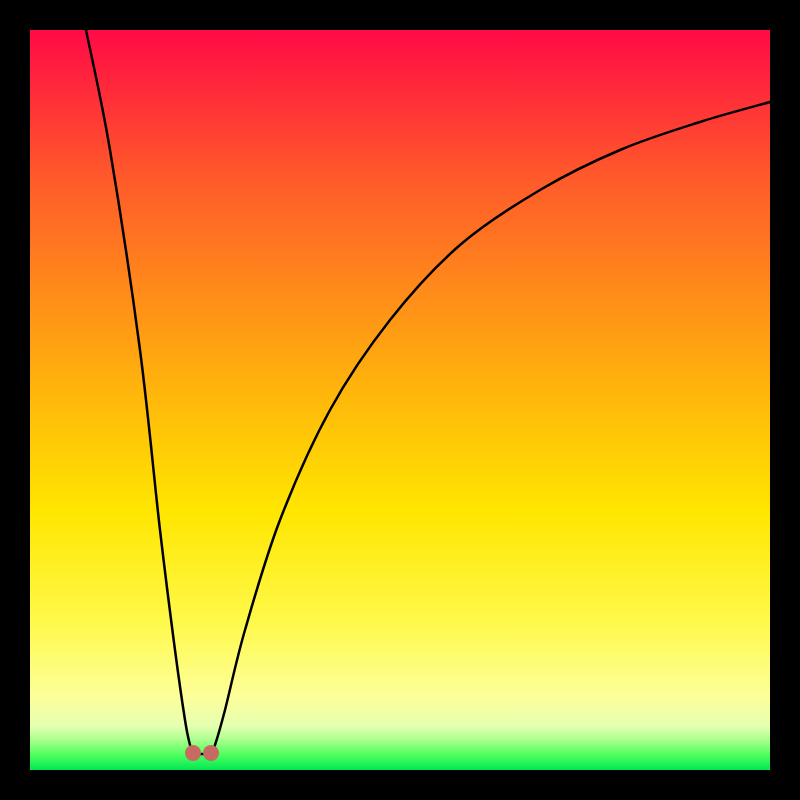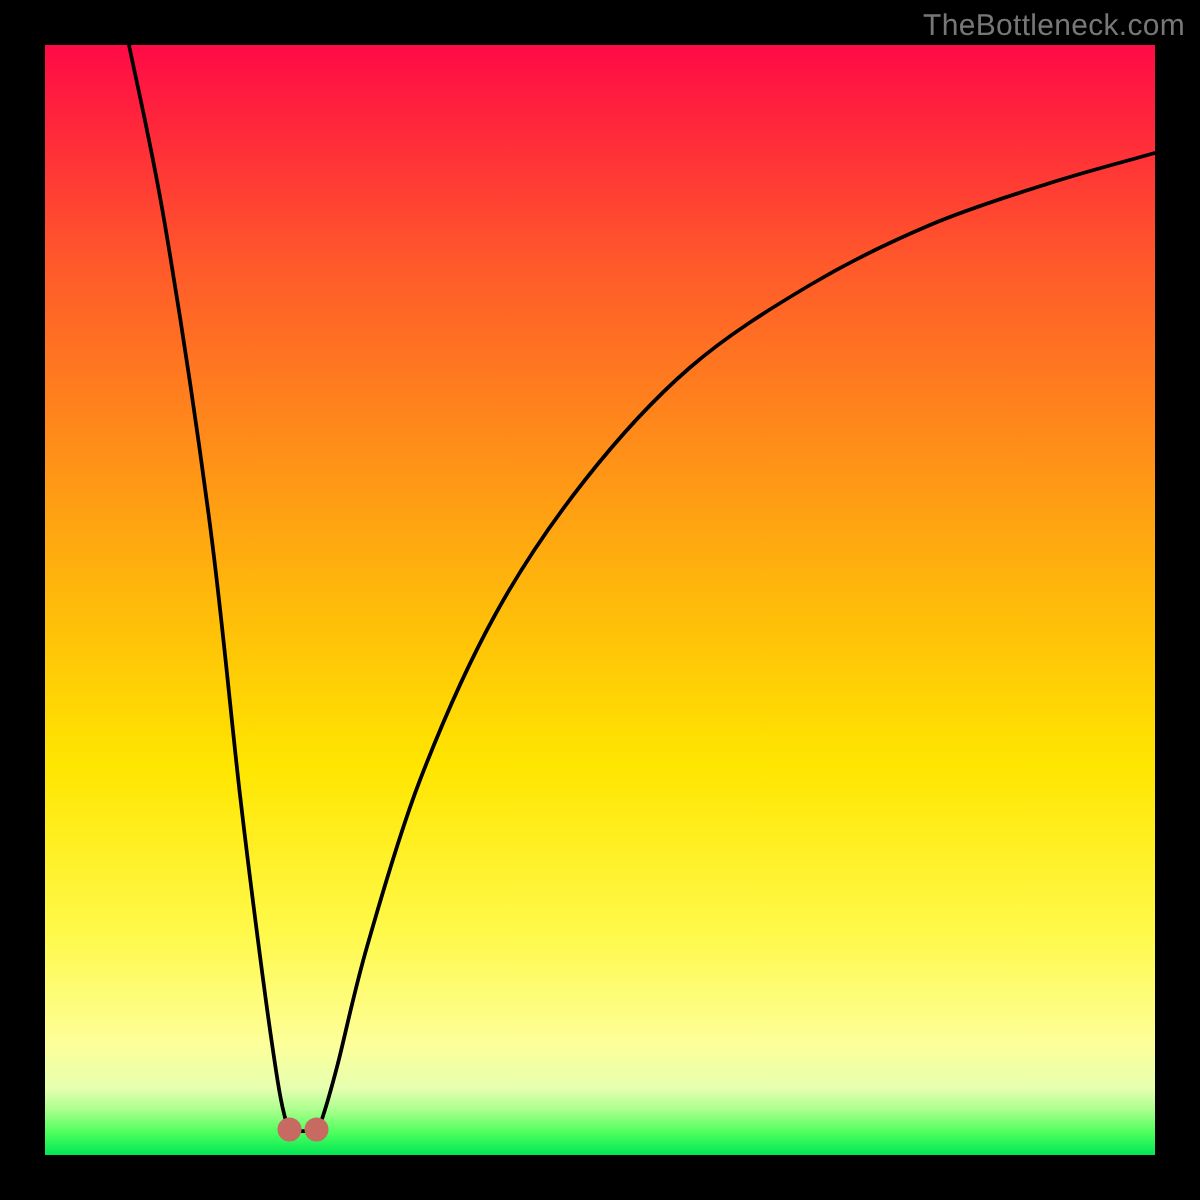--- a/index.html
+++ b/index.html
@@ -54,21 +54,20 @@
     left: 0;
     width: 740px;
     height: 740px;
     overflow: visible;
   }
 </style>
 </head>
 <body>
 
 <div class="frame">
-  <div class="watermark">TheBottleneck.com</div>
 
   <div class="plot">
     <svg class="curve" viewBox="0 0 740 740">
       <path id="curve-path" fill="none" stroke="#000000" stroke-width="2.5" stroke-linejoin="round" stroke-linecap="round" d="M 56 0 C 60 20, 71 66.66666666666666, 80 120 C 89 173.33333333333334, 101.66666666666667 256.6666666666667, 110 320 C 118.33333333333333 383.3333333333333, 124.16666666666667 450, 130 500 C 135.83333333333334 550, 140.83333333333334 588.3333333333334, 145 620 C 149.16666666666666 651.6666666666666, 152.5 674.1666666666666, 155 690 C 157.5 705.8333333333334, 158.66666666666666 709.6666666666666, 160 715 C 161.33333333333334 720.3333333333334, 162 720.5, 163 722 C 164 723.5, 164.5 723.6666666666666, 166 724 C 167.5 724.3333333333334, 170 724, 172 724 C 174 724, 176.5 724.3333333333334, 178 724 C 179.5 723.6666666666666, 179.83333333333334 723.5, 181 722 C 182.16666666666666 720.5, 182.66666666666666 722, 185 715 C 187.33333333333334 708, 190 699.1666666666666, 195 680 C 200 660.8333333333334, 205.83333333333334 631.6666666666666, 215 600 C 224.16666666666666 568.3333333333334, 235.83333333333334 526.6666666666666, 250 490 C 264.1666666666667 453.3333333333333, 281.6666666666667 413.3333333333333, 300 380 C 318.3333333333333 346.6666666666667, 338.3333333333333 317.5, 360 290 C 381.6666666666667 262.5, 405 236.66666666666666, 430 215 C 455 193.33333333333334, 483.3333333333333 175.83333333333334, 510 160 C 536.6666666666666 144.16666666666666, 563.3333333333334 131.33333333333334, 590 120 C 616.6666666666666 108.66666666666667, 645 100, 670 92 C 695 84, 728.3333333333334 75.33333333333333, 740 72"></path>
       <circle id="dot-left" r="8" fill="#c66a62" cx="163" cy="723"></circle>
       <circle id="dot-right" r="8" fill="#c66a62" cx="181" cy="723"></circle>
     </svg>
   </div>
 </div>
 

